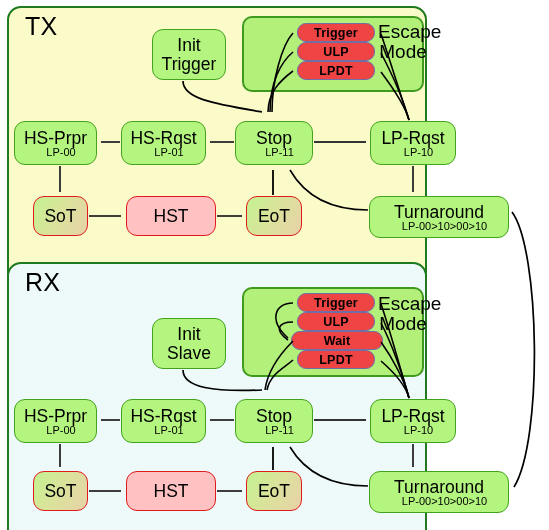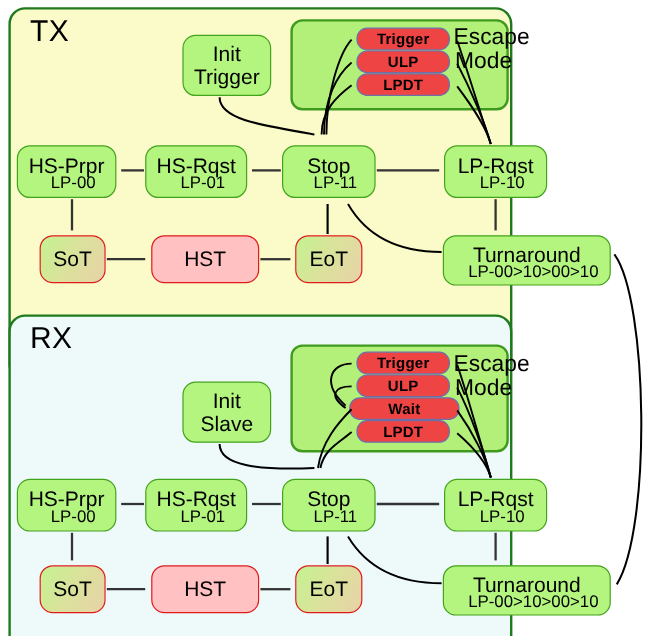--- a/index.html
+++ b/index.html
@@ -22,21 +22,21 @@
   
   .esc-item{position:absolute;background:#ef4444;border:1.4px solid #6f6fa8;
             border-radius:9px;box-sizing:border-box;display:flex;align-items:center;
             justify-content:center;font-size:12.5px;font-weight:bold;color:#000;
             letter-spacing:.2px;}
 
   
   .node{position:absolute;box-sizing:border-box;border-radius:11px;
         display:flex;flex-direction:column;align-items:center;justify-content:center;}
   .node .n-main{font-size:17.5px;color:#000;line-height:18px;white-space:nowrap;text-align:center;}
-  .node .n-sub{font-size:14px;color:#000;line-height:11px;white-space:nowrap;margin-top:0px;padding-left:11px;}
+  .node .n-sub{font-size:11px;color:#000;line-height:11px;white-space:nowrap;margin-top:0px;padding-left:11px;}
   .node.green{background:#b3f57f;border:1.6px solid #44a31d;}
   .node.pinkish{background:#ffc1c1;border:1.8px solid #e01b1b;}
   .node.gradgreen{border:1.8px solid #e01b1b;
       background:linear-gradient(120deg,#c3f391 0%,#d9e39a 45%,#e8d2a8 100%);}
   .node.two-line .n-main{line-height:19px;}
 
   svg.wires{position:absolute;left:0;top:0;width:549px;height:530px;overflow:visible;}
   svg.wires path,svg.wires line{fill:none;}
 </style>
 </head>

